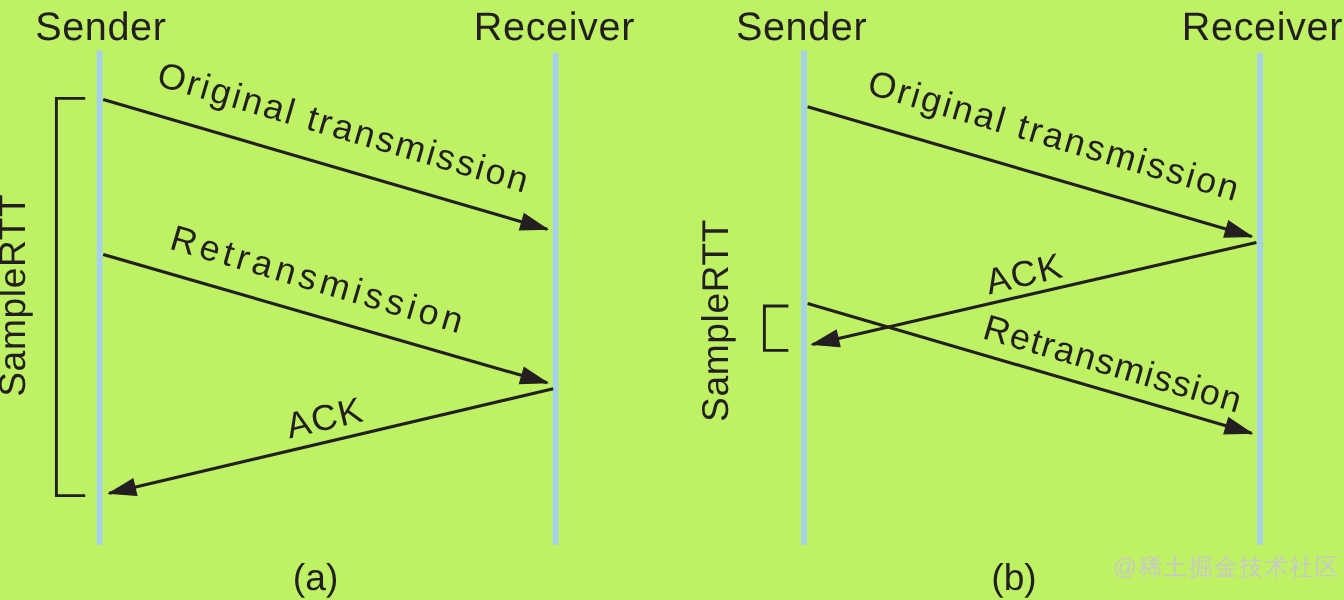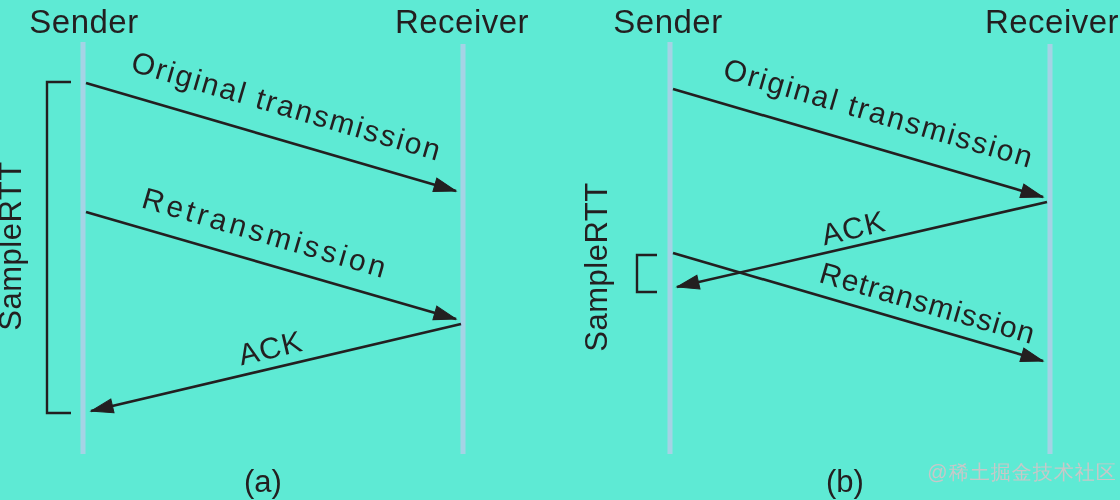--- a/index.html
+++ b/index.html
@@ -9,21 +9,21 @@
   }
   html, body {
     margin: 0;
     padding: 0;
     background: #ffffff;
   }
   .stage {
     position: relative;
     width: 1120px;
     height: 500px;
-    background: #5eead4;
+    background: #bef264;
     overflow: hidden;
     font-family: "Liberation Sans", sans-serif;
   }
   svg { display: block; }
   .lifeline {
     stroke: var(--lifeline);
     stroke-width: 5;
     fill: none;
   }
   .msg-line {

